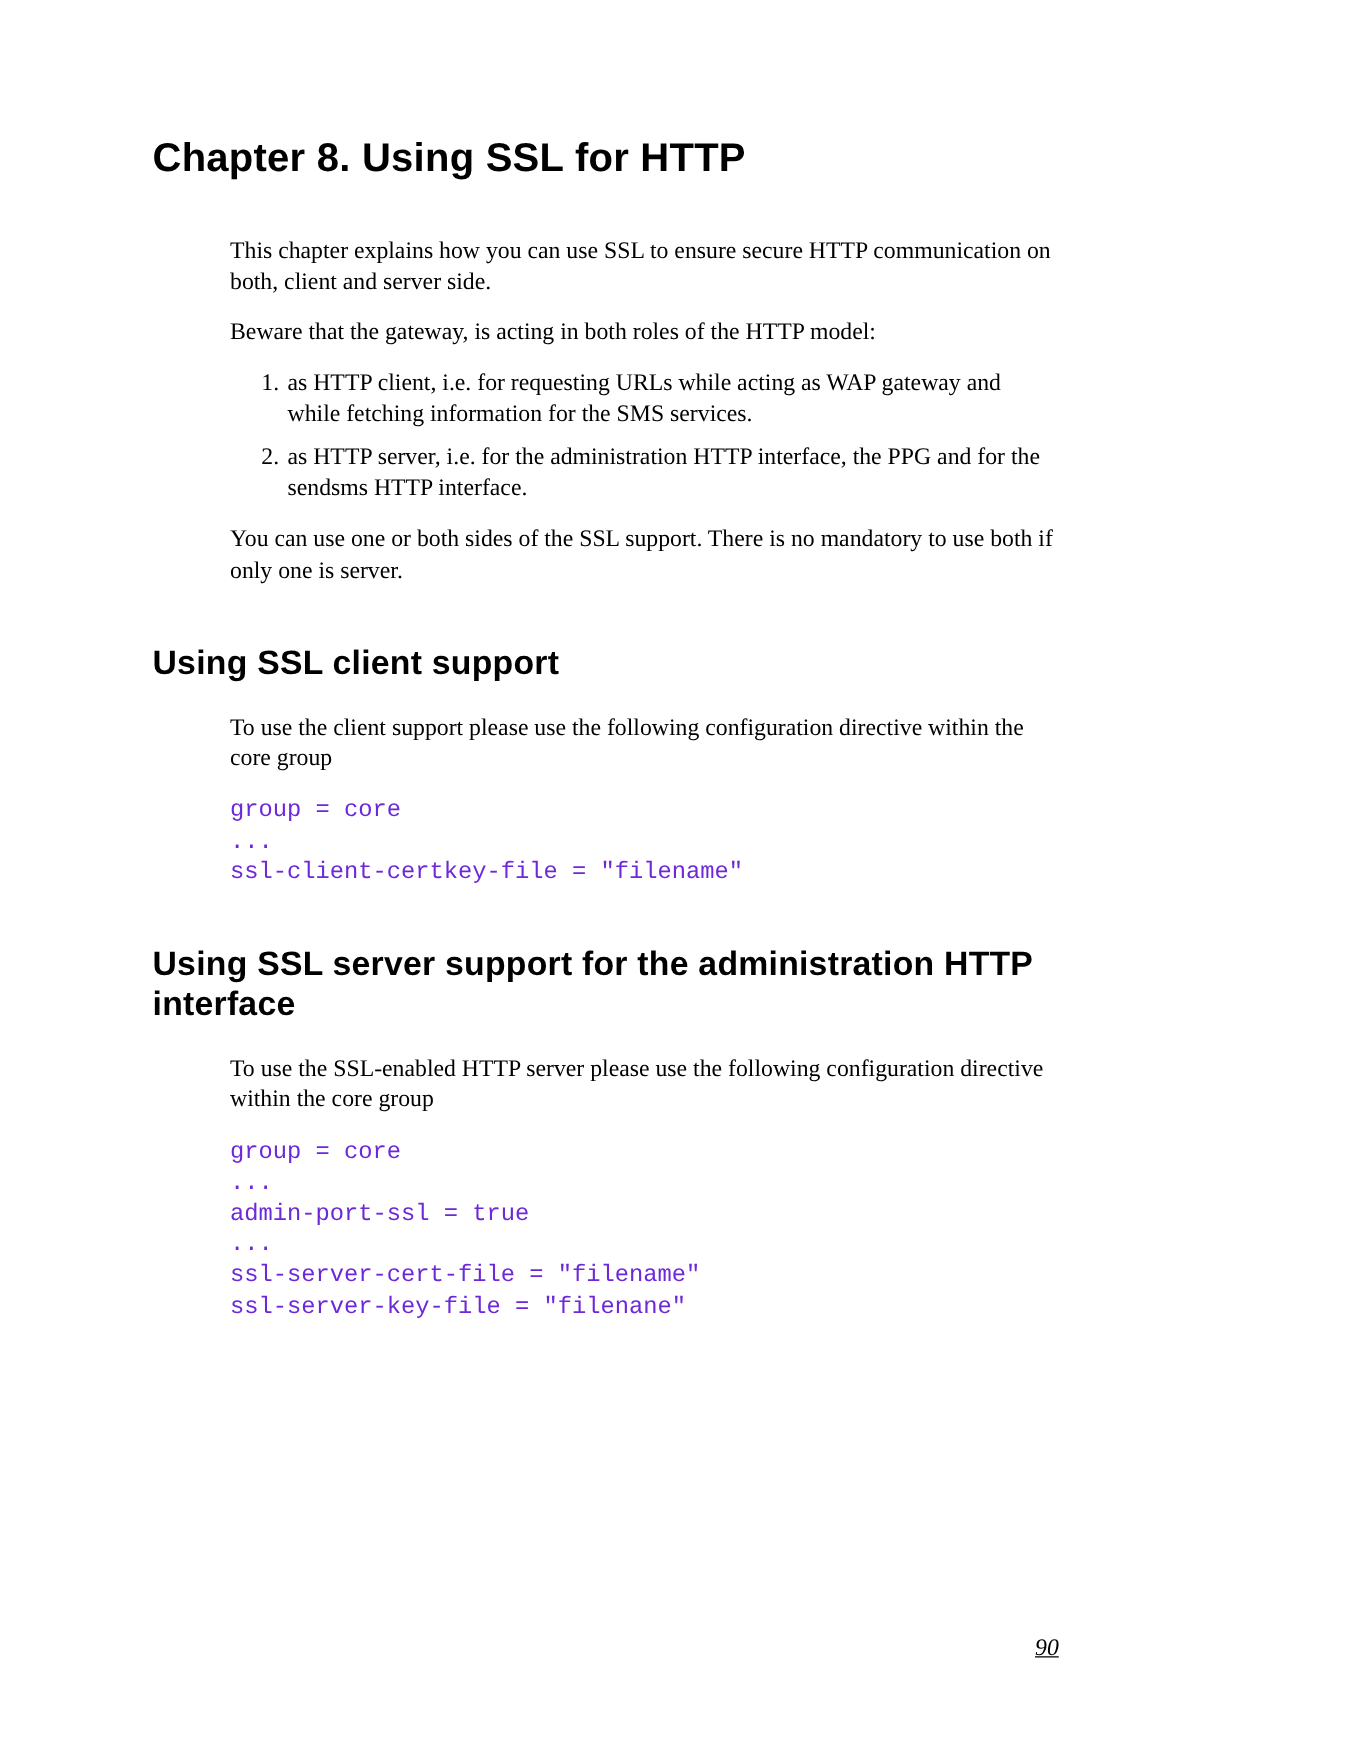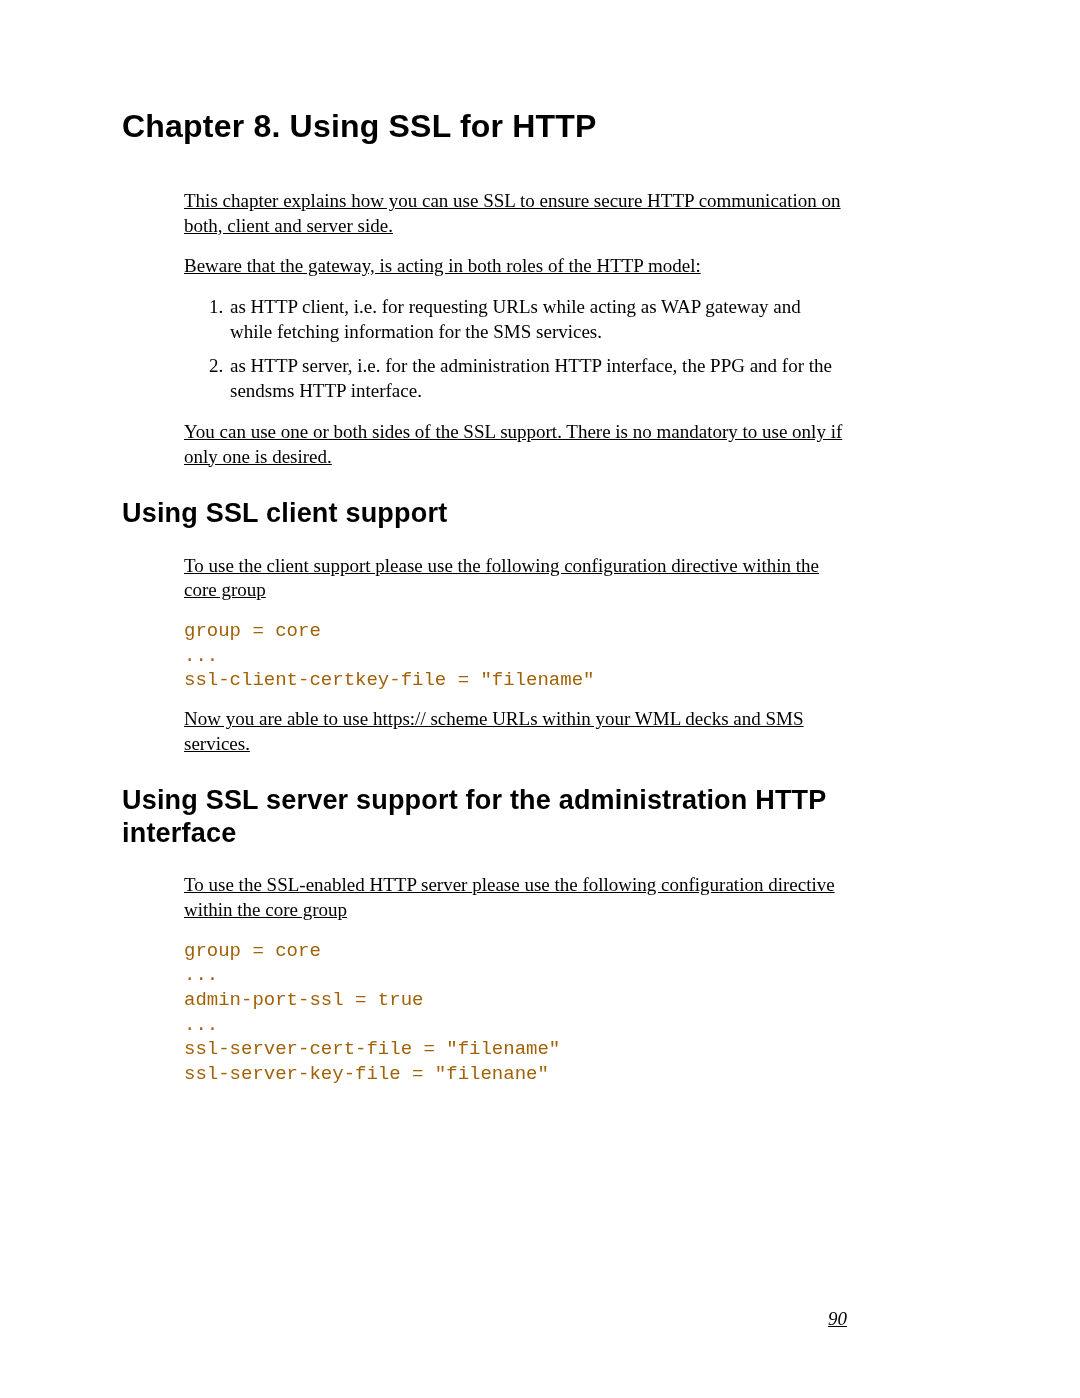--- a/index.html
+++ b/index.html
@@ -23,46 +23,45 @@
     letter-spacing: 0.2px;
     margin-bottom: 44px;
   }
   .indent {
     margin-left: 62px; 
   }
   .bodytext {
     font-size: 19px;
     line-height: 1.30;
     margin-bottom: 16px;
-    text-decoration: underline;
   }
   .ol {
     margin-left: 62px;
     padding-left: 44px;
     margin-bottom: 16px;
   }
   .ol li {
     font-size: 19px;
     line-height: 1.30;
     margin-bottom: 10px;
     list-style: decimal;
     padding-left: 2px;
   }
   .section-title {
     font-family: Helvetica, Arial, sans-serif;
     font-weight: 700;
     font-size: 27px;
     line-height: 1.2;
-    margin-top: 28px;
+    margin-top: 45px;
     margin-bottom: 24px;
     letter-spacing: 0.2px;
   }
   .codeblock {
     font-family: "Courier New", Courier, monospace;
-    color: #a16207;
+    color: #6d28d9;
     font-size: 19px;
     line-height: 1.30;
     white-space: pre;
     margin-left: 62px;
     margin-bottom: 14px;
   }
   .page-number {
     position: absolute;
     right: 105px;
     bottom: 68px;
@@ -79,28 +78,27 @@
   <h1 class="chapter-title">Chapter 8. Using SSL for HTTP</h1>
 
   <p class="indent bodytext">This chapter explains how you can use SSL to ensure secure HTTP communication on both, client and server side.</p>
   <p class="indent bodytext">Beware that the gateway, is acting in both roles of the HTTP model:</p>
 
   <ol class="ol">
     <li>as HTTP client, i.e. for requesting URLs while acting as WAP gateway and while fetching information for the SMS services.</li>
     <li>as HTTP server, i.e. for the administration HTTP interface, the PPG and for the sendsms HTTP interface.</li>
   </ol>
 
-  <p class="indent bodytext">You can use one or both sides of the SSL support. There is no mandatory to use only if only one is desired.</p>
+  <p class="indent bodytext">You can use one or both sides of the SSL support. There is no mandatory to use both if only one is server.</p>
 
   <h2 class="section-title">Using SSL client support</h2>
   <p class="indent bodytext">To use the client support please use the following configuration directive within the core group</p>
   <pre class="codeblock">group = core
 ...
 ssl-client-certkey-file = "filename"</pre>
-  <p class="indent bodytext">Now you are able to use https:// scheme URLs within your WML decks and SMS services.</p>
 
   <h2 class="section-title">Using SSL server support for the administration HTTP interface</h2>
   <p class="indent bodytext">To use the SSL-enabled HTTP server please use the following configuration directive within the core group</p>
   <pre class="codeblock">group = core
 ...
 admin-port-ssl = true
 ...
 ssl-server-cert-file = "filename"
 ssl-server-key-file = "filenane"</pre>
 

